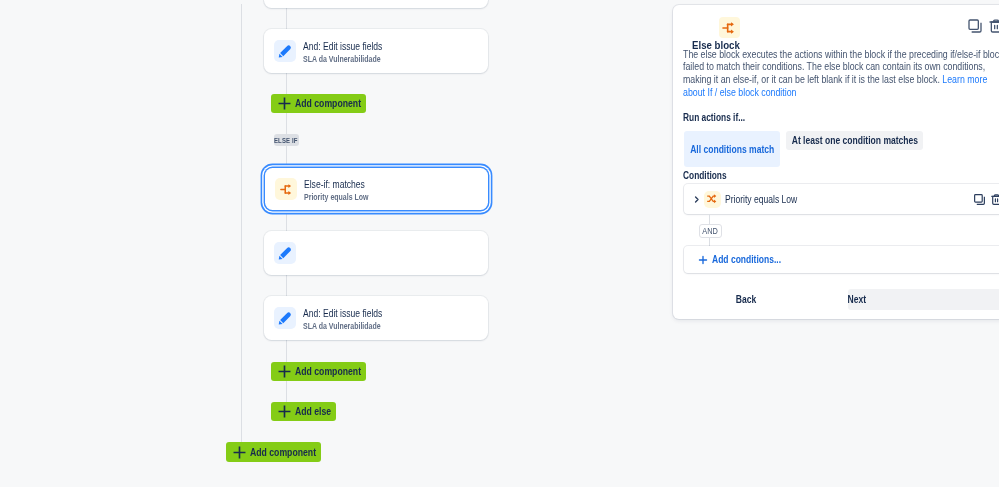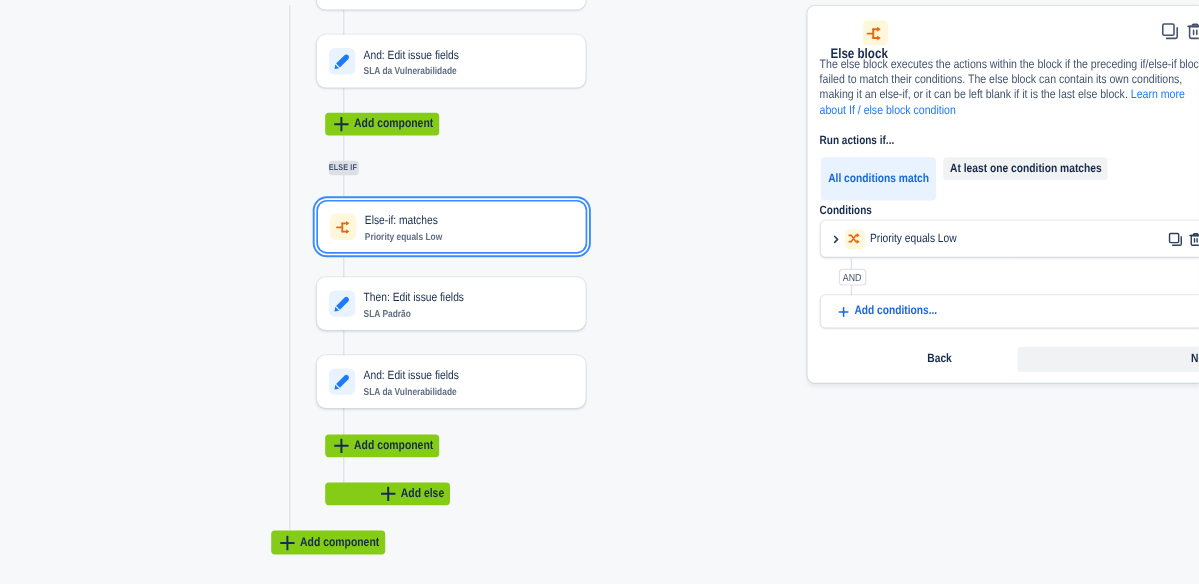--- a/index.html
+++ b/index.html
@@ -68,21 +68,21 @@
   .andbadge{position:absolute;background:#fff;border:1px solid #dfe1e6;border-radius:3px;
             display:flex;align-items:center;justify-content:center;}
   .andbadge span{font-size:8.6px;color:#44546f;}
 
   .addcond{position:absolute;background:#fff;border-radius:4px;
            box-shadow:0 0 0 1px rgba(9,30,66,0.08), 0 1px 2px rgba(9,30,66,0.08);
            display:flex;align-items:center;cursor:pointer;}
   .addcond .plus{margin-left:14px;display:flex;}
   .addcond .lbl{font-size:10.2px;font-weight:bold;color:#1868db;margin-left:4px;}
 
-  .pbtn{position:absolute;display:flex;align-items:center;justify-content:flex-end;
+  .pbtn{position:absolute;display:flex;align-items:center;justify-content:flex-start;
         font-size:10px;font-weight:bold;color:#172b4d;cursor:pointer;}
   .pbtn.next{background:#f1f2f4;}
 </style>
 </head>
 <body>
 
 <div class="root">
 
   <div class="vline" style="left:241px;top:4px;height:438px;"></div>
   <div class="vline" style="left:286px;top:0px;height:408px;"></div>
@@ -134,24 +134,20 @@
     </div>
   </div>
 
   <div class="card" style="left:264px;top:231px;width:224px;height:44px;">
     <div class="ic" style="background:#e9f2ff;">
       <svg width="15.5" height="15.5" viewBox="0 0 24 24" fill="#1d7afc">
         <path d="M15.8 4.5a3.5 3.5 0 0 1 4.9 4.9L9.7 20.4 4.8 15.5z"></path>
           <path d="M3.7 16.6 8.6 21.5l-5.9 1.0z"></path>
       </svg>
     </div>
-    <div class="txt">
-      <div class="t1"><span class="nx" style="margin-right: -14.19px;">Then: Edit issue fields</span></div>
-      <div class="t2"><span class="nxb" style="margin-right: -7.78px;">SLA Padrão</span></div>
-    </div>
   </div>
 
   <div class="card" style="left:264px;top:296px;width:224px;height:44px;">
     <div class="ic" style="background:#e9f2ff;">
       <svg width="15.5" height="15.5" viewBox="0 0 24 24" fill="#1d7afc">
         <path d="M15.8 4.5a3.5 3.5 0 0 1 4.9 4.9L9.7 20.4 4.8 15.5z"></path>
           <path d="M3.7 16.6 8.6 21.5l-5.9 1.0z"></path>
       </svg>
     </div>
     <div class="txt">
@@ -162,21 +158,21 @@
 
   <div class="pillbtn" style="left:271px;top:362px;height:19px;">
     <span class="plus">
       <svg width="13" height="13" viewBox="0 0 24 24" stroke="#172b4d" stroke-width="3.0" stroke-linecap="butt">
         <path d="M12 1v22M1 12h22"></path>
       </svg>
     </span>
     <span class="lbl"><span class="nxb" style="margin-right: -13.05px;">Add component</span></span>
   </div>
 
-  <div class="pillbtn" style="left:271px;top:402px;height:19px;padding-left:39px;">
+  <div class="pillbtn" style="left:271px;top:402px;height:19px;">
     <span class="plus">
       <svg width="13" height="13" viewBox="0 0 24 24" stroke="#172b4d" stroke-width="3.0" stroke-linecap="butt">
         <path d="M12 1v22M1 12h22"></path>
       </svg>
     </span>
     <span class="lbl"><span class="nxb" style="margin-right: -7.15px;">Add else</span></span>
   </div>
 
   <div class="pillbtn" style="left:226px;top:442px;height:20px;">
     <span class="plus">

